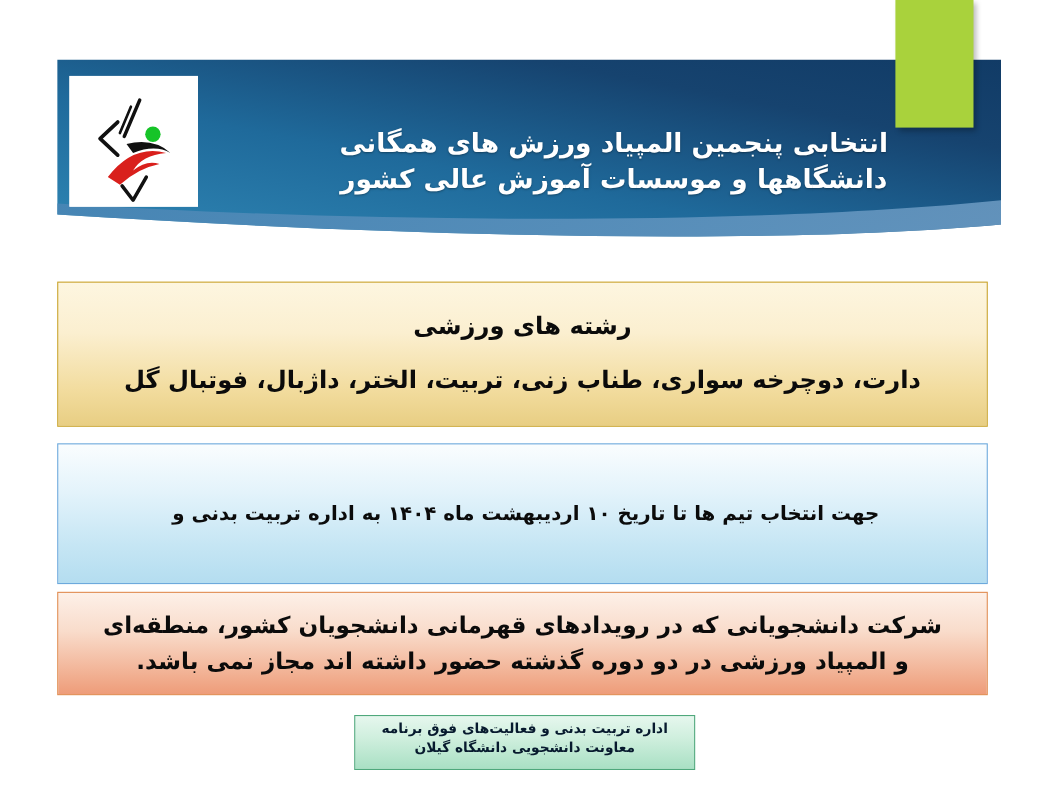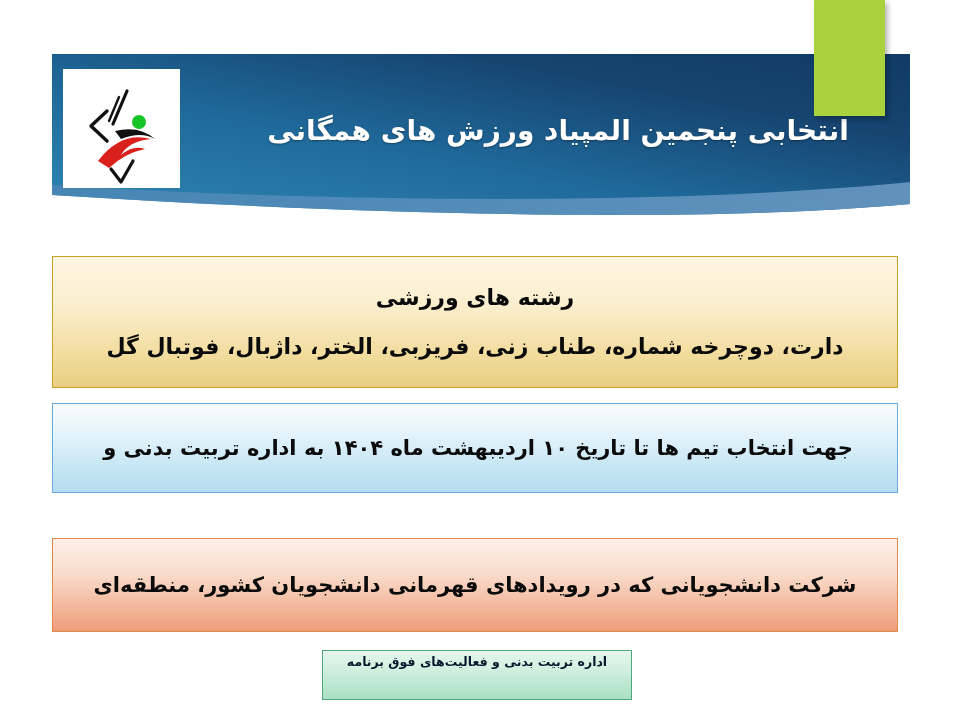--- a/index.html
+++ b/index.html
@@ -69,21 +69,21 @@
   
   .banner-title {
     position: absolute;
     left: 186px;
     top: 60px;
     width: 640px;
     z-index: 4;
     text-align: center;
     color: #ffffff;
     font-weight: bold;
-    font-size: 28px;
+    font-size: 24px;
     line-height: 33px;
     direction: rtl;
     text-shadow: 0 1px 2px rgba(0,0,0,0.35);
     font-family: "DejaVu Sans", "Liberation Sans", sans-serif;
   }
   .banner-title div { white-space: nowrap; }
 
   
   .box {
     position: absolute;
@@ -104,24 +104,24 @@
   #box-sports {
     top: 256px;
     height: 132px;
     border: 1px solid #C9A227;
     background: linear-gradient(to bottom, #FDF6E0 0%, #FBEFD0 35%, #F2DC9E 75%, #E8CE83 100%);
     font-size: 22px;
     line-height: 33px;
   }
   #box-registration {
     top: 403px;
-    height: 90px;
+    height: 128px;
     border: 1px solid #6CA9DC;
     background: linear-gradient(to bottom, #FAFDFE 0%, #E3F3FB 35%, #C6E6F4 72%, #B4DDF0 100%);
-    font-size: 21px;
+    font-size: 18px;
     line-height: 33px;
     padding-left: 16px;
   }
   #box-restriction {
     top: 538px;
     height: 94px;
     border: 1px solid #E08A4E;
     background: linear-gradient(to bottom, #FDF0E8 0%, #F9DCCB 38%, #F2B396 78%, #EE9C79 100%);
     font-size: 21px;
     line-height: 33px;
@@ -171,20 +171,21 @@
           <stop offset="0%" stop-color="#4B86B5"></stop>
           <stop offset="100%" stop-color="#6E9CC4"></stop>
         </linearGradient>
       </defs>
       <path d="M0,0 L858,0 L858,150 C640,170 300,160 0,141 Z" fill="url(#bannerGrad)"></path>
       <path d="M858,128 L858,150 C640,170 300,160 0,141 L0,131 C300,150 640,150 858,128 Z" fill="url(#bannerLight)" opacity="0.85"></path>
     </svg>
 
     <div class="banner-title">
       <div>انتخابی پنجمین المپیاد ورزش های همگانی</div>
+      <div>دانشگاهها و موسسات آموزش عالی کشور</div>
     </div>
   </div>
 
   <div class="green-block"></div>
 
   <div class="logo-box">
     <svg viewBox="0 0 117 119">
       <rect x="0" y="0" width="117" height="119" fill="#ffffff"></rect>
 
       <path d="M64 22 L50 55" stroke="#111111" stroke-width="3.2" fill="none" stroke-linecap="round"></path>
@@ -197,28 +198,30 @@
       <path d="M52 62 Q76 56 92 70 Q78 62 58 70 Z" fill="#111111"></path>
 
       <path d="M35 92 Q58 62 88 70 Q66 72 58 86 Q70 76 82 80 Q62 84 46 99 Z" fill="#D9201C"></path>
 
       <path d="M48 100 L58 113 L70 92" stroke="#111111" stroke-width="3.2" fill="none" stroke-linecap="round" stroke-linejoin="round"></path>
     </svg>
   </div>
 
   <div class="box" id="box-sports">
     <div class="heading">رشته های ورزشی</div>
-    <div>دارت، دوچرخه شماره، طناب زنی، فریزبی، الختر، داژبال، فوتبال گل</div>
+    <div>دارت، دوچرخه سواری، طناب زنی، تربیت، الختر، داژبال، فوتبال گل</div>
   </div>
 
   <div class="box" id="box-registration">
     <div>جهت انتخاب تیم ها تا تاریخ ۱۰ اردیبهشت ماه ۱۴۰۴ به اداره تربیت بدنی و</div>
   </div>
 
   <div class="box" id="box-restriction">
     <div>شرکت دانشجویانی که در رویدادهای قهرمانی دانشجویان کشور، منطقه‌ای</div>
+    <div>و المپیاد ورزشی در دو دوره گذشته حضور داشته اند مجاز نمی باشد.</div>
   </div>
 
   <div id="footer-box">
     <div>اداره تربیت بدنی و فعالیت‌های فوق برنامه</div>
+    <div>معاونت دانشجویی دانشگاه گیلان</div>
   </div>
 
 </div>
 
 </body></html>

